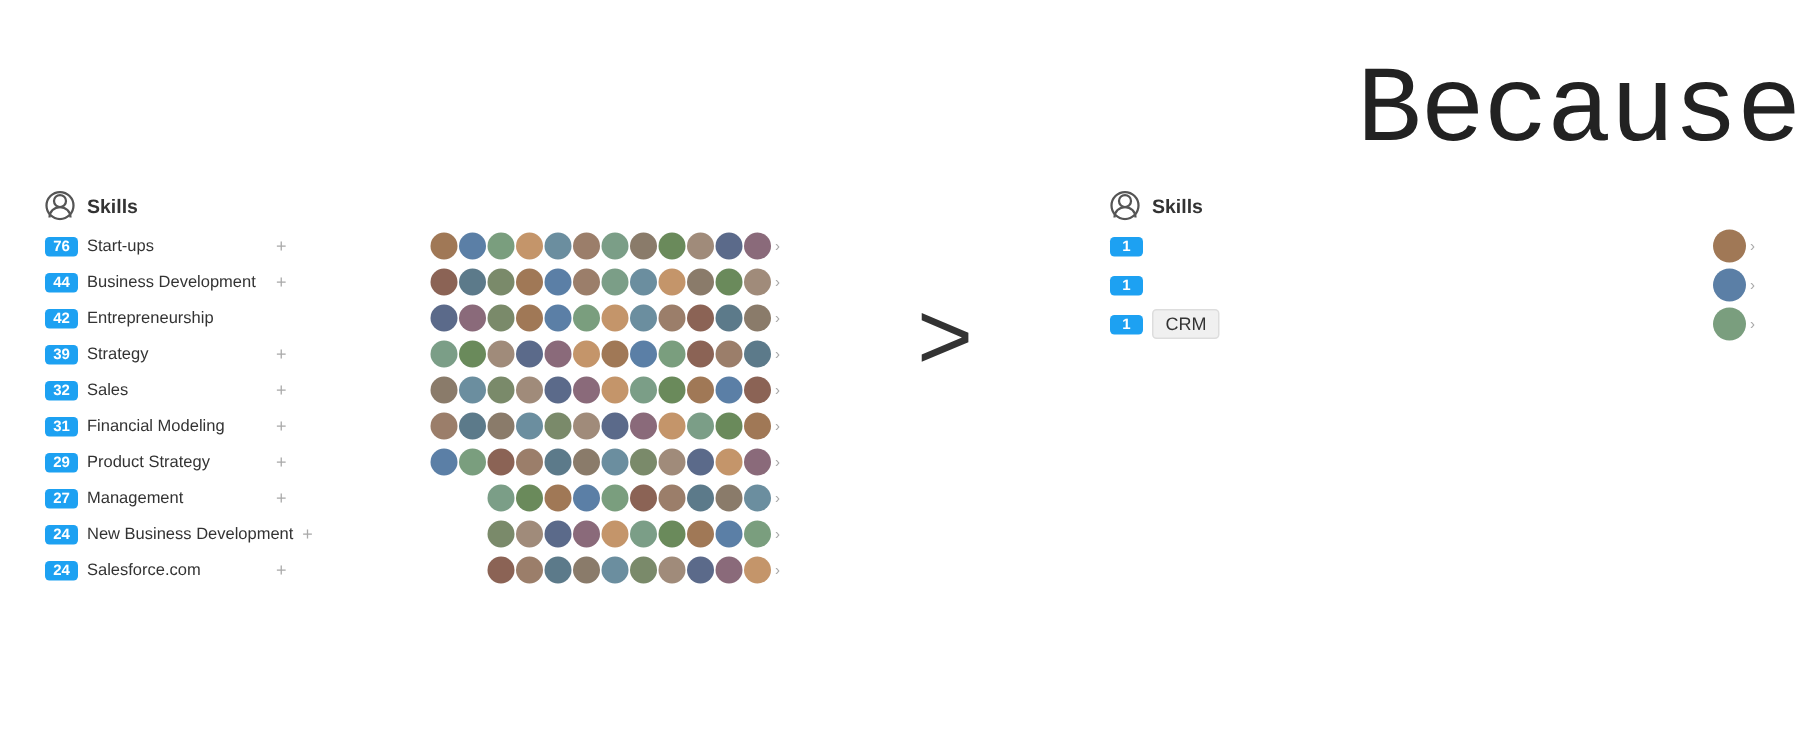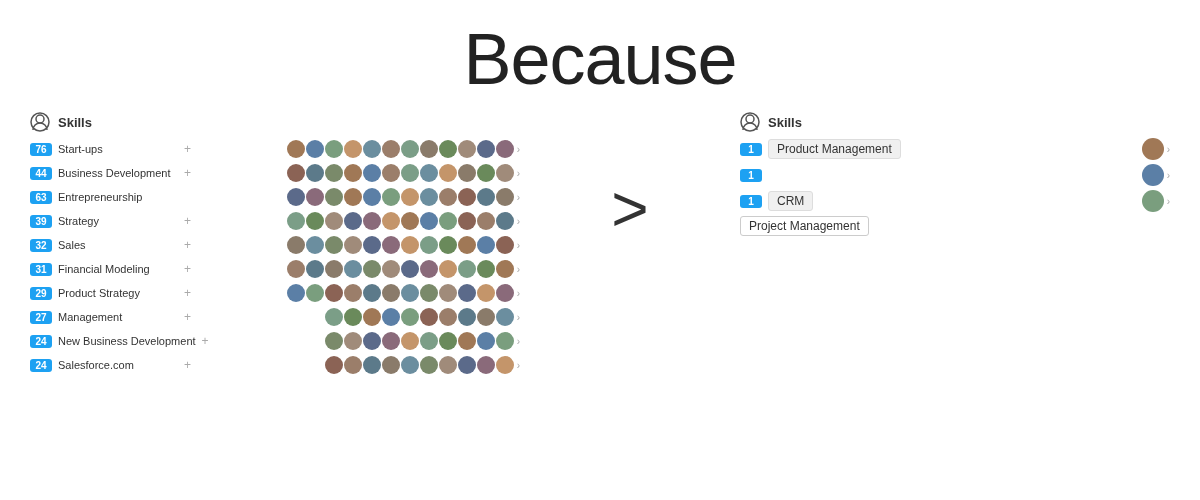--- a/index.html
+++ b/index.html
@@ -6,26 +6,27 @@
     body {
       background: #fff;
       font-family: 'Helvetica Neue', Arial, sans-serif;
       width: 1200px;
       height: 500px;
       overflow: hidden;
       position: relative;
     }
 
     .page-title {
-      text-align: center;
+      text-align: right;
       font-size: 72px;
       font-weight: 300;
       color: #222;
-      padding-top: 18px;
+      padding-top: 33px;
       letter-spacing: -1px;
+      font-family: Liberation Mono, monospace;
     }
 
     .content-area {
       display: flex;
       align-items: flex-start;
       padding: 12px 30px 0 30px;
       gap: 0;
     }
 
     
@@ -249,21 +250,21 @@
           <div class="avatar-mini" style="background:#6B8E9F"></div>
           <div class="avatar-mini" style="background:#C4956A"></div>
           <div class="avatar-mini" style="background:#8A7B6A"></div>
           <div class="avatar-mini" style="background:#6A8A5B"></div>
           <div class="avatar-mini" style="background:#A08B7A"></div>
           <span class="strip-arrow">›</span>
         </div>
       </div>
 
       <div class="skill-row">
-        <span class="skill-badge" style="background:#1da1f2">63</span>
+        <span class="skill-badge" style="background:#1da1f2">42</span>
         <span class="skill-name">Entrepreneurship</span>
         <div class="avatar-strip">
           <div class="avatar-mini" style="background:#5B6A8A"></div>
           <div class="avatar-mini" style="background:#8A6A7A"></div>
           <div class="avatar-mini" style="background:#7A8A6A"></div>
           <div class="avatar-mini" style="background:#A07856"></div>
           <div class="avatar-mini" style="background:#5B7FA6"></div>
           <div class="avatar-mini" style="background:#7A9E7E"></div>
           <div class="avatar-mini" style="background:#C4956A"></div>
           <div class="avatar-mini" style="background:#6B8E9F"></div>
@@ -430,21 +431,20 @@
         <path d="M3 18c0-3.866 3.134-7 7-7s7 3.134 7 7" stroke="#555" stroke-width="1.5" fill="none"></path>
         <circle cx="10" cy="10" r="9" stroke="#555" stroke-width="1.5" fill="none"></circle>
       </svg>
       <span class="panel-title">Skills</span>
     </div>
 
     <div class="right-skills-list">
 
       <div class="right-skill-row">
         <span class="right-skill-badge">1</span>
-        <span class="right-skill-name">Product Management</span>
         <div class="right-avatar-area" style="margin-left: auto; display: flex; align-items: center; gap: 3px;">
           <div class="avatar-single" style="background:#A07856; width:22px; height:22px; border-radius:50%;"></div>
           <span style="color:#aaa; font-size:10px;">›</span>
         </div>
       </div>
 
       <div class="right-skill-row">
         <span class="right-skill-badge">1</span>
         <div class="right-avatar-area" style="margin-left: auto; display: flex; align-items: center; gap: 3px;">
           <div class="avatar-single" style="background:#5B7FA6; width:22px; height:22px; border-radius:50%;"></div>
@@ -454,19 +454,16 @@
 
       <div class="right-skill-row">
         <span class="right-skill-badge">1</span>
         <span class="right-skill-name">CRM</span>
         <div class="right-avatar-area" style="margin-left: auto; display: flex; align-items: center; gap: 3px;">
           <div class="avatar-single" style="background:#7A9E7E; width:22px; height:22px; border-radius:50%;"></div>
           <span style="color:#aaa; font-size:10px;">›</span>
         </div>
       </div>
 
-      <div class="right-skill-row">
-        <span class="right-skill-plain">Project Management</span>
-      </div>
 
     </div>
   </div>
 </div>
 
 </body></html>

